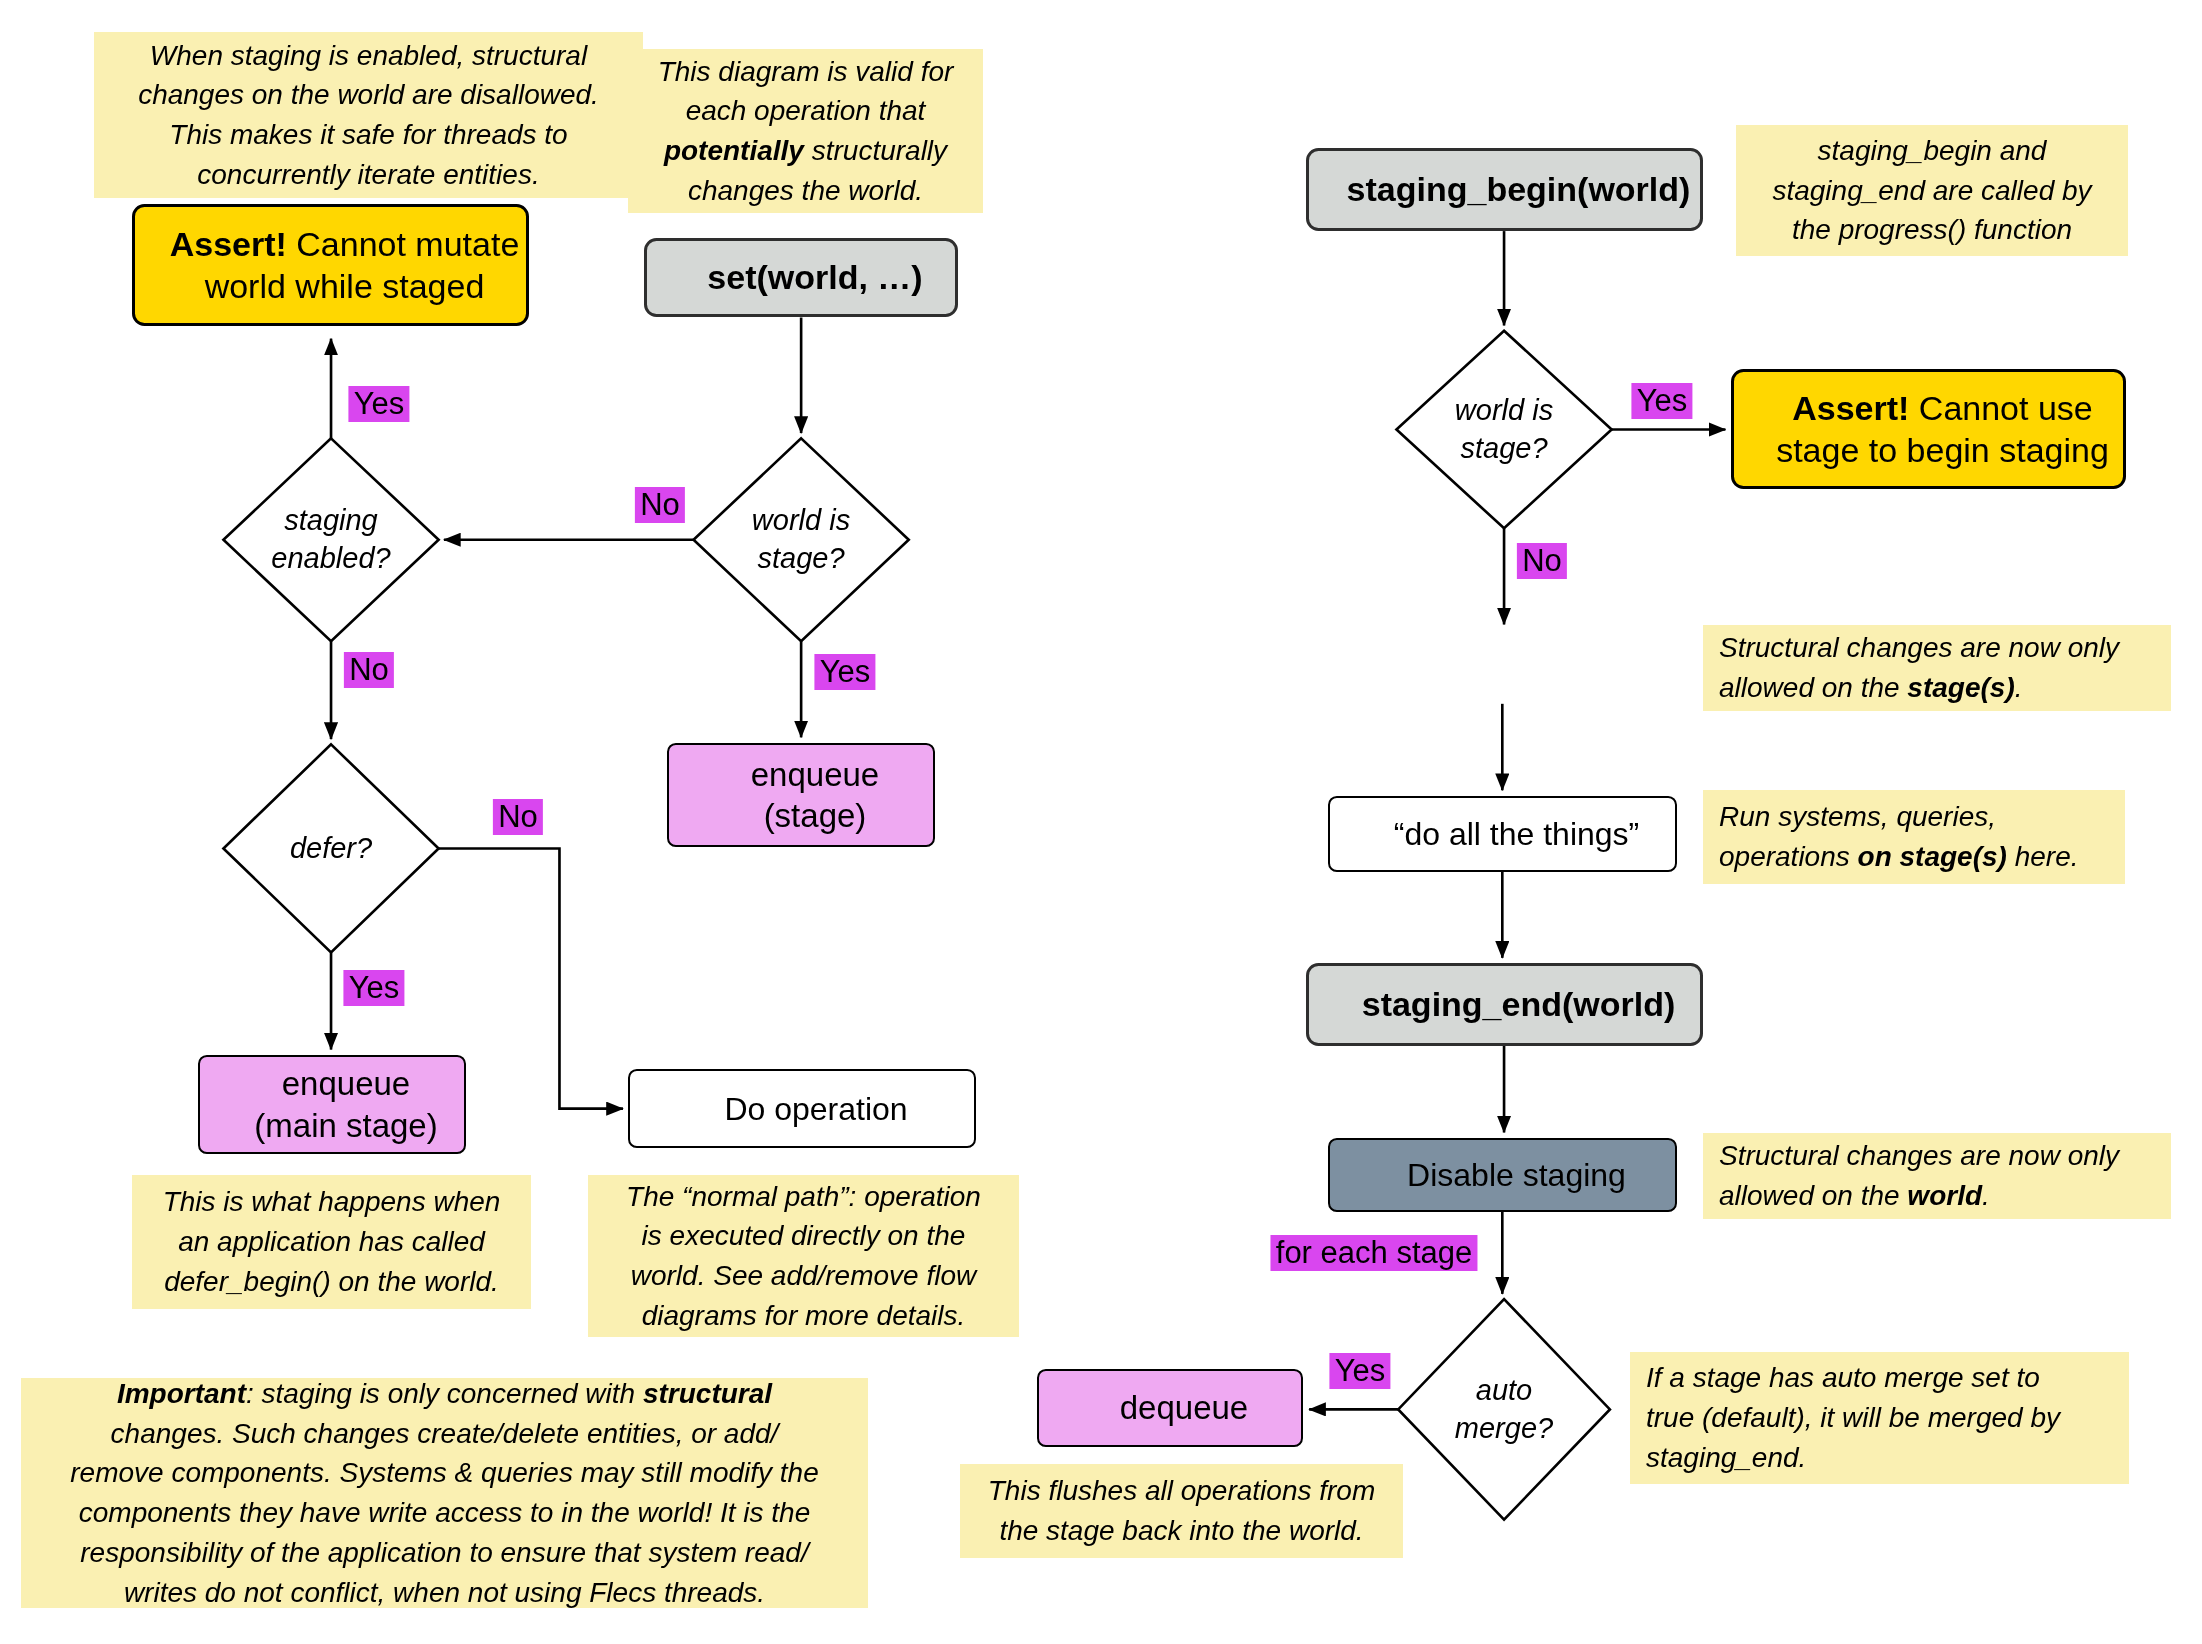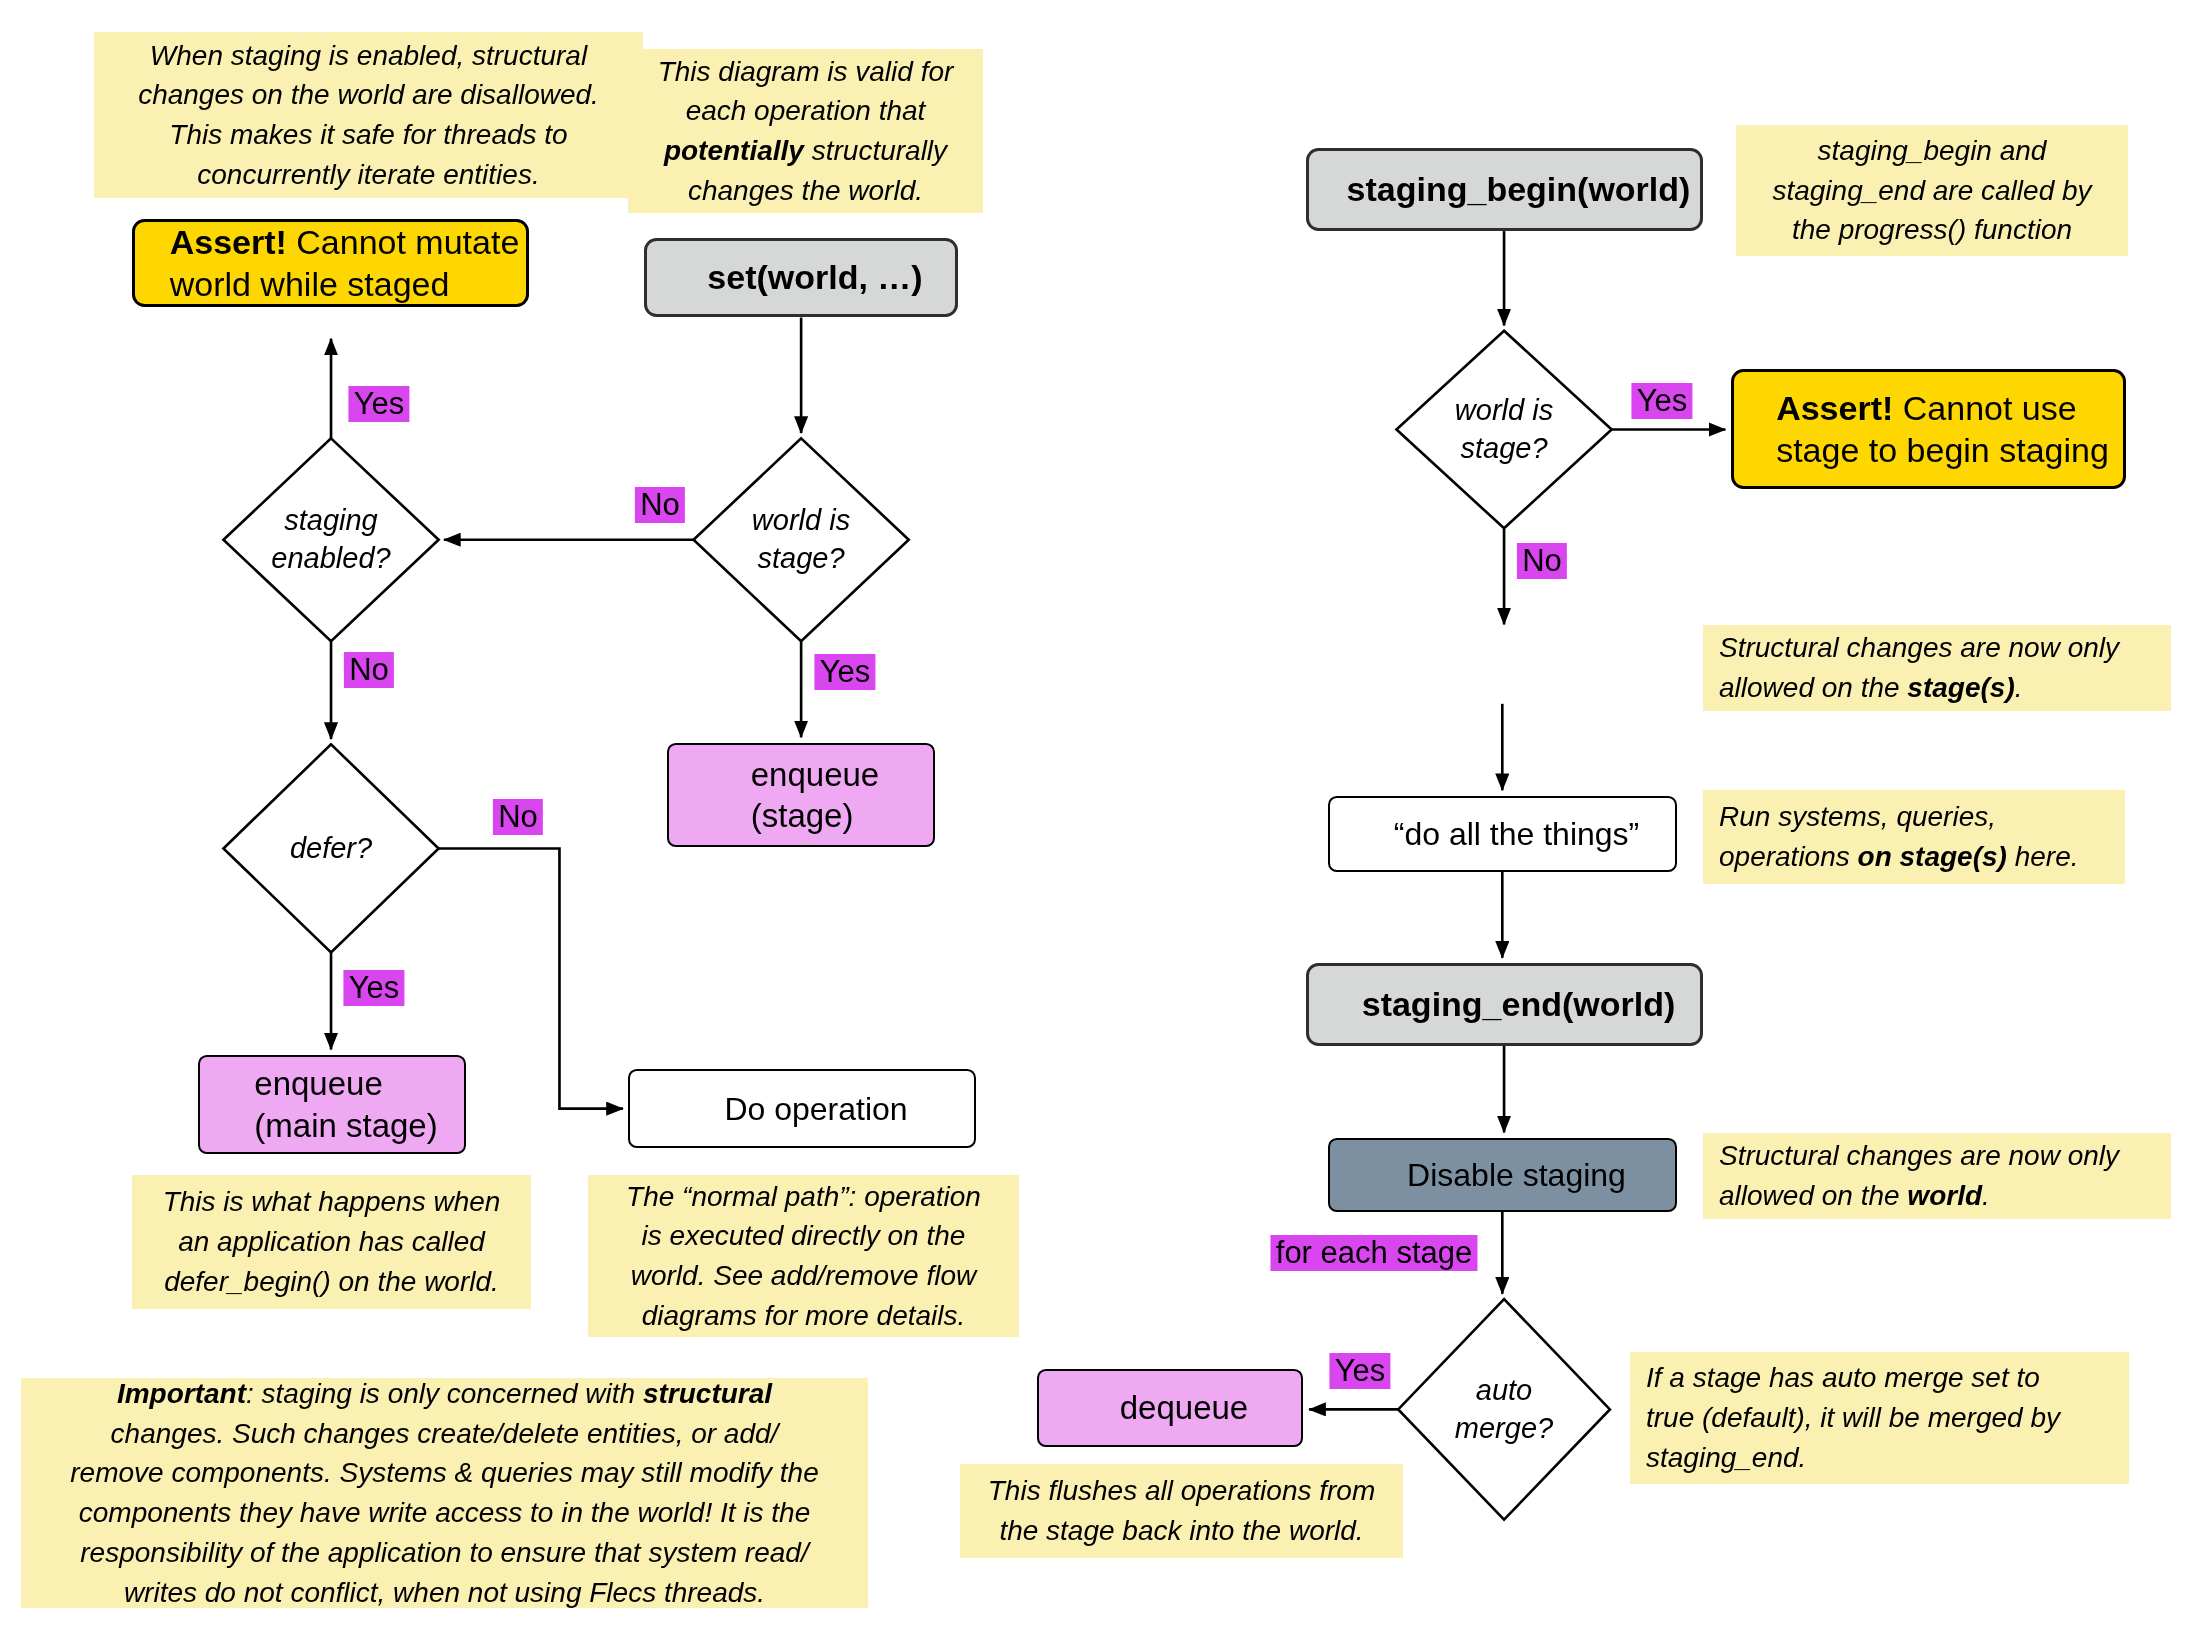--- a/index.html
+++ b/index.html
@@ -9,21 +9,21 @@
   html,body{margin:0;padding:0;}
   body{
     width:2202px;height:1644px;background:#FFFFFF;
     font-family:"Liberation Sans", sans-serif;color:#000;
     position:relative;overflow:hidden;
   }
   .canvas{position:absolute;left:0;top:0;width:2202px;height:1644px;}
   svg.edges{position:absolute;left:0;top:0;width:2202px;height:1644px;}
   .node{
     position:absolute;display:flex;align-items:center;justify-content:center;
-    box-sizing:border-box;white-space:pre-line;line-height:1.25;padding-left:28px;
+    text-align:center;box-sizing:border-box;white-space:pre-line;line-height:1.25;padding-left:28px;
   }
   .gray{background:var(--gray);border:3.5px solid var(--border_dark);border-radius:12.4px;font-weight:bold;font-size:34px;}
   .slate{background:var(--slate);border:2.6px solid var(--line);border-radius:8.8px;font-size:32px;}
   .white-box{background:var(--white);border:2.6px solid var(--line);border-radius:8.8px;font-size:32px;}
   .purple{background:var(--purple);border:2.6px solid var(--line);border-radius:8.8px;font-size:33px;}
   .gold{background:var(--gold);border:3.5px solid var(--line);border-radius:12.4px;font-size:34px;}
   .diamond-label{
     position:absolute;transform:translate(-50%,-50%);font-style:italic;
     font-size:29px;text-align:center;white-space:pre-line;line-height:1.3;
   }
@@ -69,21 +69,21 @@
     </g>
     <g stroke="#000" stroke-width="3" fill="#FFFFFF">
       <polygon points="375,497 497,612 375,727 253,612"></polygon>
       <polygon points="908,497 1030,612 908,727 786,612"></polygon>
       <polygon points="375,844 497,962 375,1080 253,962"></polygon>
       <polygon points="1705,375 1827,487 1705,599 1583,487"></polygon>
       <polygon points="1705,1473 1825,1598 1705,1723 1585,1598"></polygon>
     </g>
   </svg>
 
-  <div class="node gold" style="left:132px;top:219px;width:397px;height:88px;"><span><span class="b">Assert!</span><span> Cannot mutate
+  <div class="node gold" style="left:132px;top:204px;width:397px;height:122px;"><span><span class="b">Assert!</span><span> Cannot mutate
 world while staged</span></span></div>
 
   <div class="node gray" style="left:644px;top:238px;width:314px;height:79px;">set(world, …)</div>
 
   <div class="node purple" style="left:667px;top:743px;width:268px;height:104px;">enqueue
 (stage)</div>
 
   <div class="node purple" style="left:198px;top:1055px;width:268px;height:99px;">enqueue
 (main stage)</div>
 

